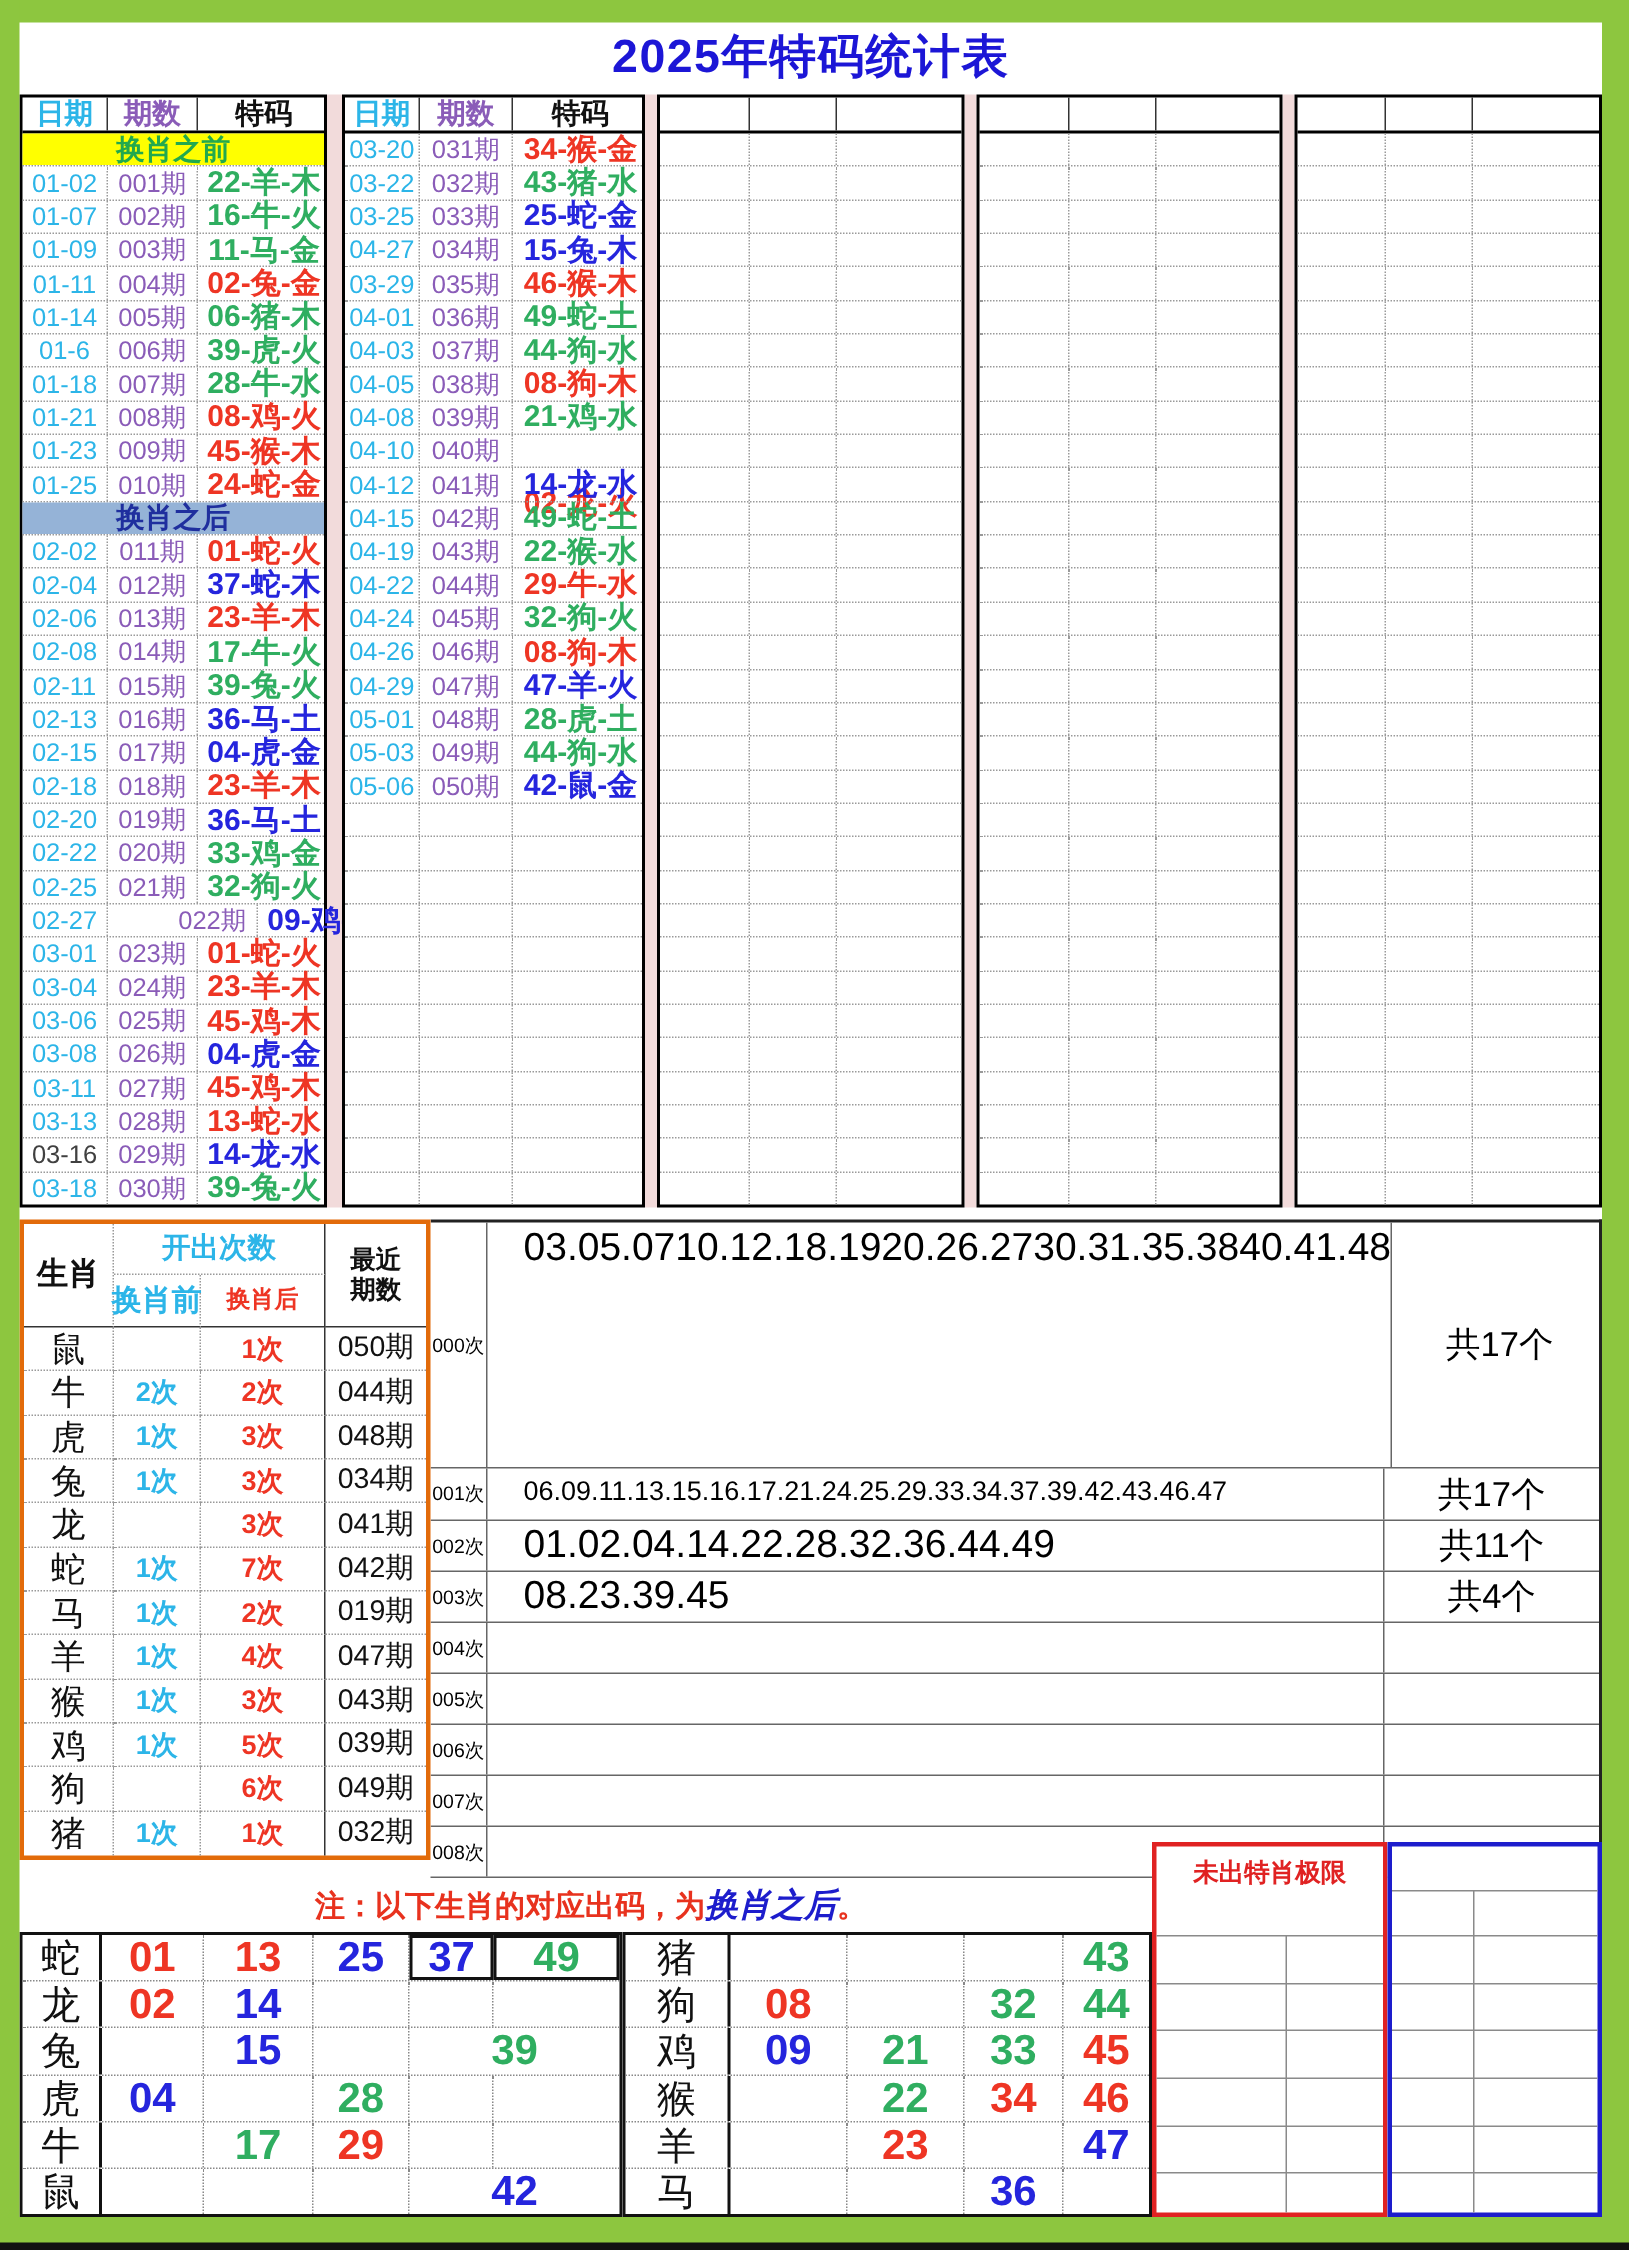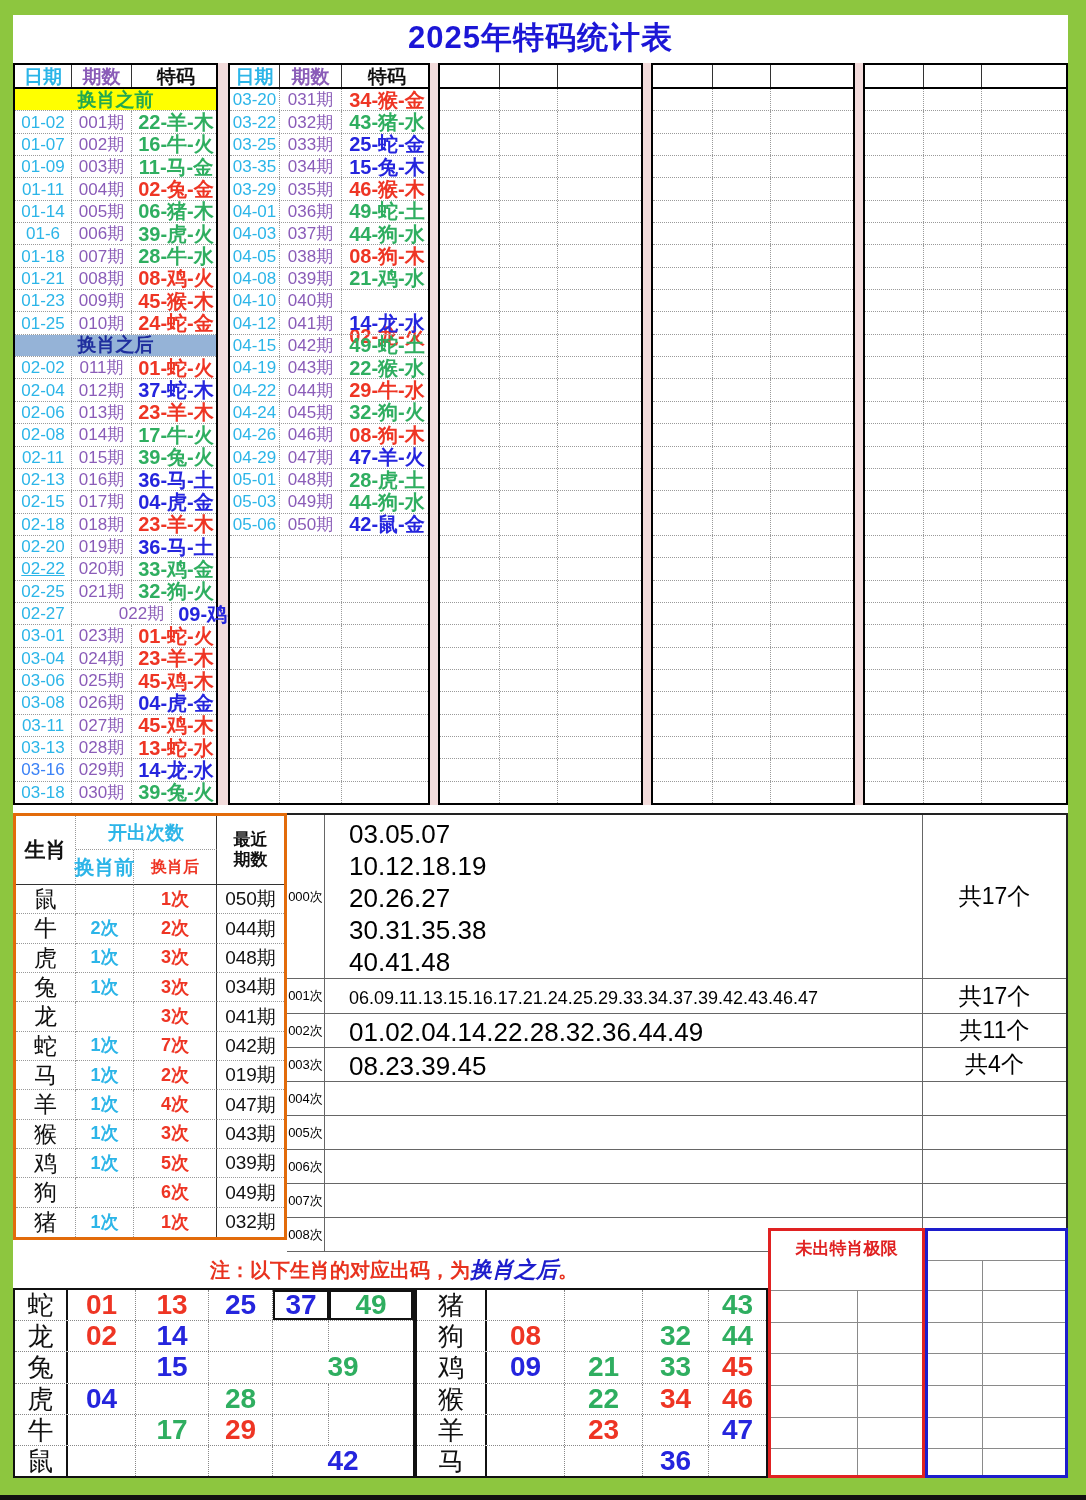--- a/index.html
+++ b/index.html
@@ -23,21 +23,21 @@
   .c-special{font-size:20px;font-weight:bold}
   .banner{flex:1;display:flex;align-items:center;justify-content:center;font-weight:bold;font-size:19px}
   .divider{position:absolute;top:63px;height:742px;z-index:3}
   
   #stats{position:absolute;left:13px;top:813px;width:274px;height:427px;border:3px solid #e26b0a;background:#fff;z-index:4}
   .scell{position:absolute;display:flex;align-items:center;justify-content:center;white-space:nowrap;line-height:1.15}
   
   #freq{position:absolute;left:287px;top:813px;width:781px;height:437px;border-top:2px solid #222;border-right:2px solid #222;background:#fff;z-index:2}
   .frow{display:flex;border-bottom:1px solid #666}
   .flabel{flex:none;width:38px;display:flex;align-items:center;justify-content:center;font-size:13px;border-right:1px solid #666}
-  .fnums{flex:1;display:flex;flex-direction:column;justify-content:flex-end;padding-left:24px;font-weight:500}
+  .fnums{flex:1;display:flex;justify-content:flex-start;padding-left:24px;font-weight:500}
   .fcount{flex:none;width:144px;display:flex;align-items:center;justify-content:center;font-size:23px;border-left:1px solid #666}
   
   #note{position:absolute;left:13px;top:1253px;width:762px;height:34px;display:flex;align-items:center;justify-content:center;font-size:20px;font-weight:bold;z-index:4}
   #note .hl{font-style:italic;font-size:22px}
   
   .btab{position:absolute;top:1288px;height:190px;border:2px solid #111;background:#fff;display:flex;flex-direction:column;z-index:4}
   .brow{display:flex;flex:1;min-height:0;border-bottom:1px dotted #888}
   .brow:last-child{border-bottom:none}
   .bcell{flex:none;display:flex;align-items:center;justify-content:center;line-height:1;border-right:1px dotted #888;overflow:visible}
   .bcell:last-child{border-right:none}
@@ -194,21 +194,21 @@
           <div class="tcell c-date" style="width: 57px; color: rgb(44, 181, 232);">02-18</div>
           <div class="tcell c-period" style="width: 60px; color: rgb(138, 92, 184);">018期</div>
           <div class="tcell c-special" style="width: 88px; color: rgb(238, 53, 36);">23-羊-木</div>
         </div>
         <div class="trow">
           <div class="tcell c-date" style="width: 57px; color: rgb(44, 181, 232);">02-20</div>
           <div class="tcell c-period" style="width: 60px; color: rgb(138, 92, 184);">019期</div>
           <div class="tcell c-special" style="width: 88px; color: rgb(37, 37, 221);">36-马-土</div>
         </div>
         <div class="trow">
-          <div class="tcell c-date" style="width: 57px; color: rgb(44, 181, 232); text-decoration: underline;">02-22</div>
+          <div class="tcell c-date" style="width: 57px; color: rgb(44, 181, 232);">02-22</div>
           <div class="tcell c-period" style="width: 60px; color: rgb(138, 92, 184);">020期</div>
           <div class="tcell c-special" style="width: 88px; color: rgb(47, 174, 96);">33-鸡-金</div>
         </div>
         <div class="trow">
           <div class="tcell c-date" style="width: 57px; color: rgb(44, 181, 232);">02-25</div>
           <div class="tcell c-period" style="width: 60px; color: rgb(138, 92, 184);">021期</div>
           <div class="tcell c-special" style="width: 88px; color: rgb(47, 174, 96);">32-狗-火</div>
         </div>
         <div class="trow">
           <div class="tcell c-date" style="width: 57px; color: rgb(44, 181, 232);">02-27</div>
@@ -239,21 +239,21 @@
           <div class="tcell c-date" style="width: 57px; color: rgb(44, 181, 232);">03-11</div>
           <div class="tcell c-period" style="width: 60px; color: rgb(138, 92, 184);">027期</div>
           <div class="tcell c-special" style="width: 88px; color: rgb(238, 53, 36);">45-鸡-木</div>
         </div>
         <div class="trow">
           <div class="tcell c-date" style="width: 57px; color: rgb(44, 181, 232);">03-13</div>
           <div class="tcell c-period" style="width: 60px; color: rgb(138, 92, 184);">028期</div>
           <div class="tcell c-special" style="width: 88px; color: rgb(238, 53, 36);">13-蛇-水</div>
         </div>
         <div class="trow">
-          <div class="tcell c-date" style="width: 57px; color: #3b82f6;">03-16</div>
+          <div class="tcell c-date" style="width: 57px; color: #404040;">03-16</div>
           <div class="tcell c-period" style="width: 60px; color: rgb(138, 92, 184);">029期</div>
           <div class="tcell c-special" style="width: 88px; color: rgb(37, 37, 221);">14-龙-水</div>
         </div>
         <div class="trow">
           <div class="tcell c-date" style="width: 57px; color: rgb(44, 181, 232);">03-18</div>
           <div class="tcell c-period" style="width: 60px; color: rgb(138, 92, 184);">030期</div>
           <div class="tcell c-special" style="width: 88px; color: rgb(47, 174, 96);">39-兔-火</div>
         </div>
       </div>
     </div>
@@ -273,21 +273,21 @@
           <div class="tcell c-date" style="width: 50px; color: rgb(44, 181, 232);">03-22</div>
           <div class="tcell c-period" style="width: 62px; color: rgb(138, 92, 184);">032期</div>
           <div class="tcell c-special" style="width: 90px; color: rgb(47, 174, 96);">43-猪-水</div>
         </div>
         <div class="trow">
           <div class="tcell c-date" style="width: 50px; color: rgb(44, 181, 232);">03-25</div>
           <div class="tcell c-period" style="width: 62px; color: rgb(138, 92, 184);">033期</div>
           <div class="tcell c-special" style="width: 90px; color: rgb(37, 37, 221);">25-蛇-金</div>
         </div>
         <div class="trow">
-          <div class="tcell c-date" style="width: 50px; color: rgb(44, 181, 232);">03-35</div>
+          <div class="tcell c-date" style="width: 50px; color: rgb(44, 181, 232);">04-27</div>
           <div class="tcell c-period" style="width: 62px; color: rgb(138, 92, 184);">034期</div>
           <div class="tcell c-special" style="width: 90px; color: rgb(37, 37, 221);">15-兔-木</div>
         </div>
         <div class="trow">
           <div class="tcell c-date" style="width: 50px; color: rgb(44, 181, 232);">03-29</div>
           <div class="tcell c-period" style="width: 62px; color: rgb(138, 92, 184);">035期</div>
           <div class="tcell c-special" style="width: 90px; color: rgb(238, 53, 36);">46-猴-木</div>
         </div>
         <div class="trow">
           <div class="tcell c-date" style="width: 50px; color: rgb(44, 181, 232);">04-01</div>

